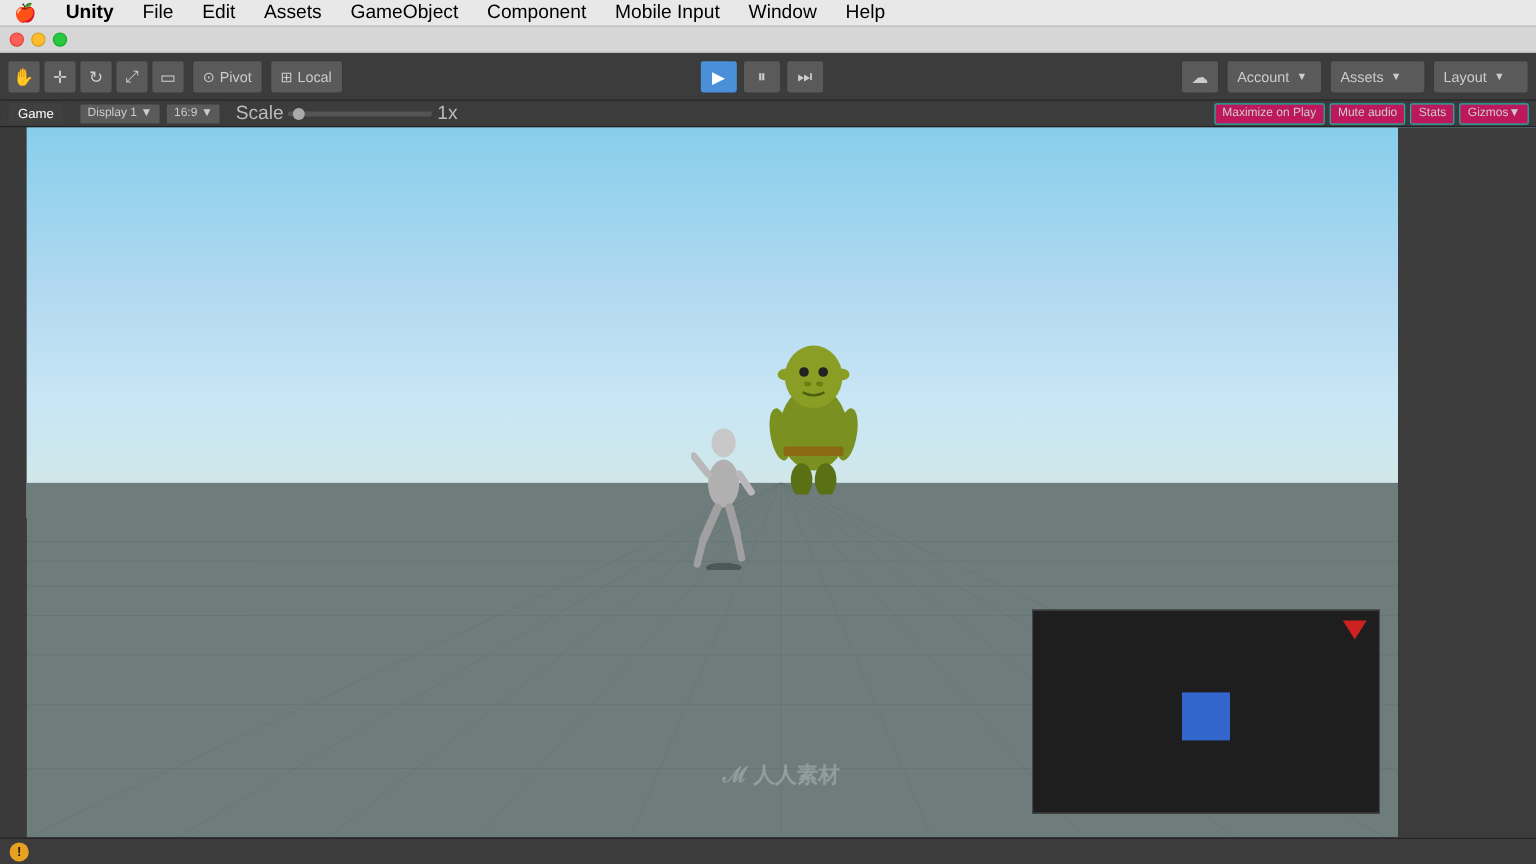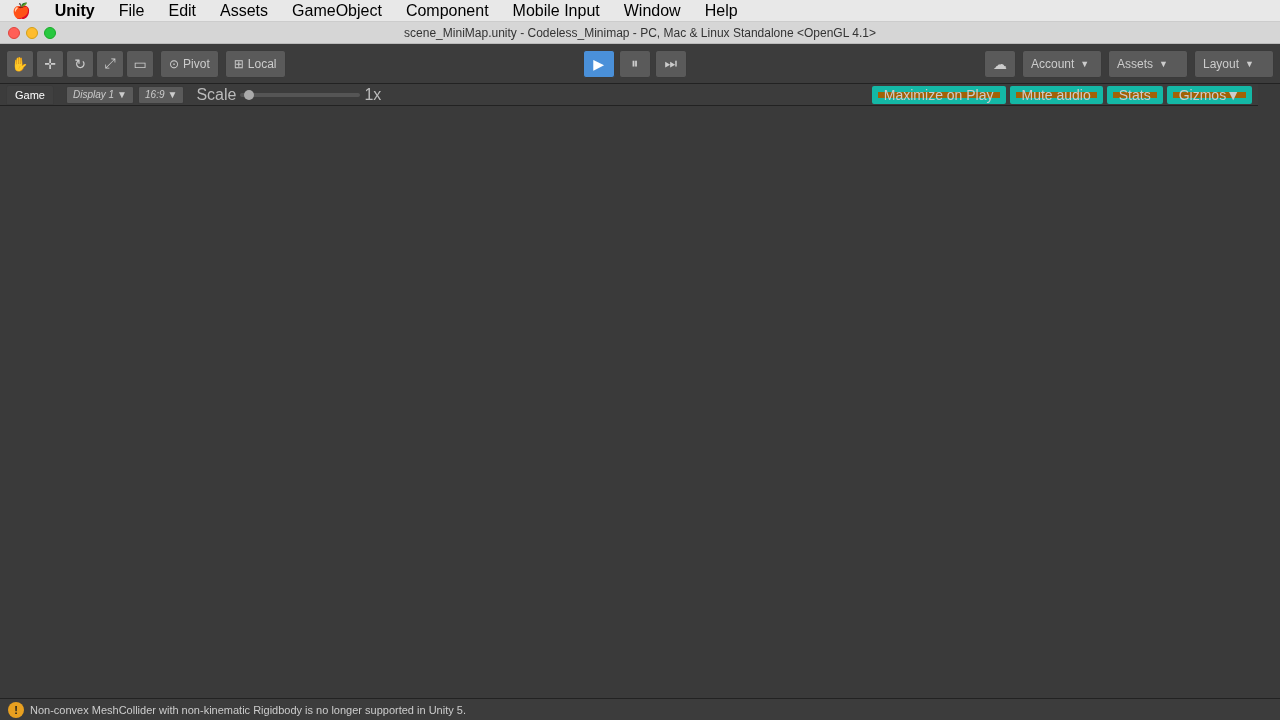--- a/index.html
+++ b/index.html
@@ -161,21 +161,21 @@
       font-size: 12px;
       min-width: 80px;
     }
     .dropdown-arrow { font-size: 9px; }
 
     
     #main-area {
       width: 100%;
       height: calc(720px - 22px - 22px - 40px - 22px);
       display: flex;
-      flex-direction: row;
+      flex-direction: column;
     }
 
     
     #game-panel-header {
       width: 100%;
       height: 22px;
       background: #3c3c3c;
       display: flex;
       align-items: center;
       padding: 0 6px;
@@ -193,21 +193,20 @@
       display: flex;
       align-items: center;
       cursor: pointer;
     }
     .panel-tab.active { background: #404040; color: #fff; }
     .game-controls {
       display: flex;
       align-items: center;
       gap: 4px;
       margin-left: 6px;
-      font-style: italic;
     }
     .game-ctrl-btn {
       height: 18px;
       background: #5a5a5a;
       border: 1px solid #3a3a3a;
       border-radius: 2px;
       color: #ccc;
       font-size: 10px;
       padding: 0 6px;
       cursor: pointer;
@@ -241,25 +240,25 @@
       left: 4px;
     }
     .game-right-controls {
       margin-left: auto;
       display: flex;
       gap: 4px;
       align-items: center;
     }
     .game-right-btn {
       height: 18px;
-      background: #a16207;
-      border: 6px solid #14b8a6;
+      background: #be185d;
+      border: 1px solid #14b8a6;
       border-radius: 2px;
       color: #ccc;
-      font-size: 14px;
+      font-size: 10px;
       padding: 0 6px;
       cursor: pointer;
       display: flex;
       align-items: center;
     }
 
     
     #game-viewport {
       flex: 1;
       position: relative;
@@ -417,21 +416,20 @@
   <span class="menu-item">Window</span>
   <span class="menu-item">Help</span>
 </div>
 
 <div id="title-bar">
   <div class="window-buttons">
     <div class="win-btn close"></div>
     <div class="win-btn minimize"></div>
     <div class="win-btn maximize"></div>
   </div>
-  <span class="title-text">scene_MiniMap.unity - Codeless_Minimap - PC, Mac &amp; Linux Standalone &lt;OpenGL 4.1&gt;</span>
 </div>
 
 <div id="toolbar">
 
   <div class="toolbar-icon-group">
     <div class="tool-icon-btn">✋</div>
     <div class="tool-icon-btn">✛</div>
     <div class="tool-icon-btn">↻</div>
     <div class="tool-icon-btn">⤢</div>
     <div class="tool-icon-btn">▭</div>
@@ -592,14 +590,13 @@
 
     <div class="watermark">
       ℳ <span>人人素材</span>
     </div>
   </div>
 
 </div>
 
 <div id="status-bar">
   <div class="status-icon">!</div>
-  <span class="status-text">Non-convex MeshCollider with non-kinematic Rigidbody is no longer supported in Unity 5.</span>
 </div>
 
 </body></html>

